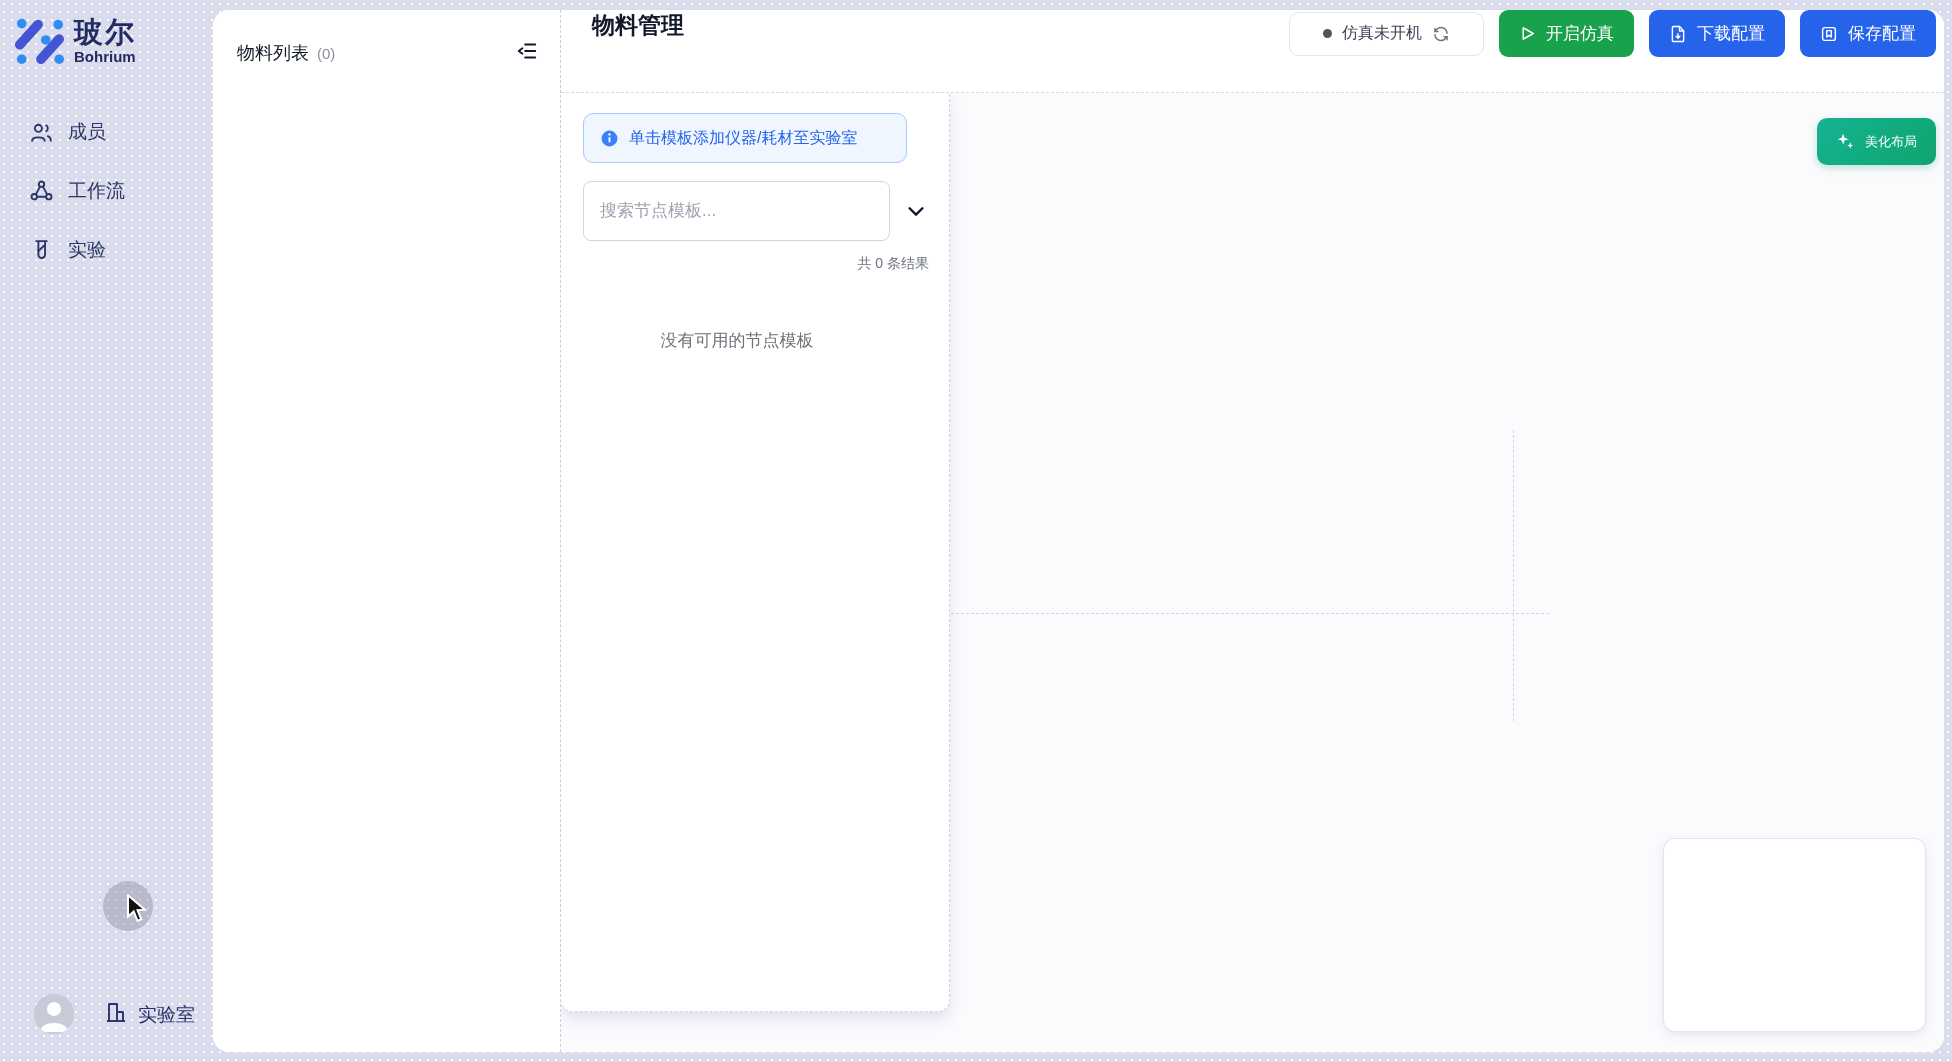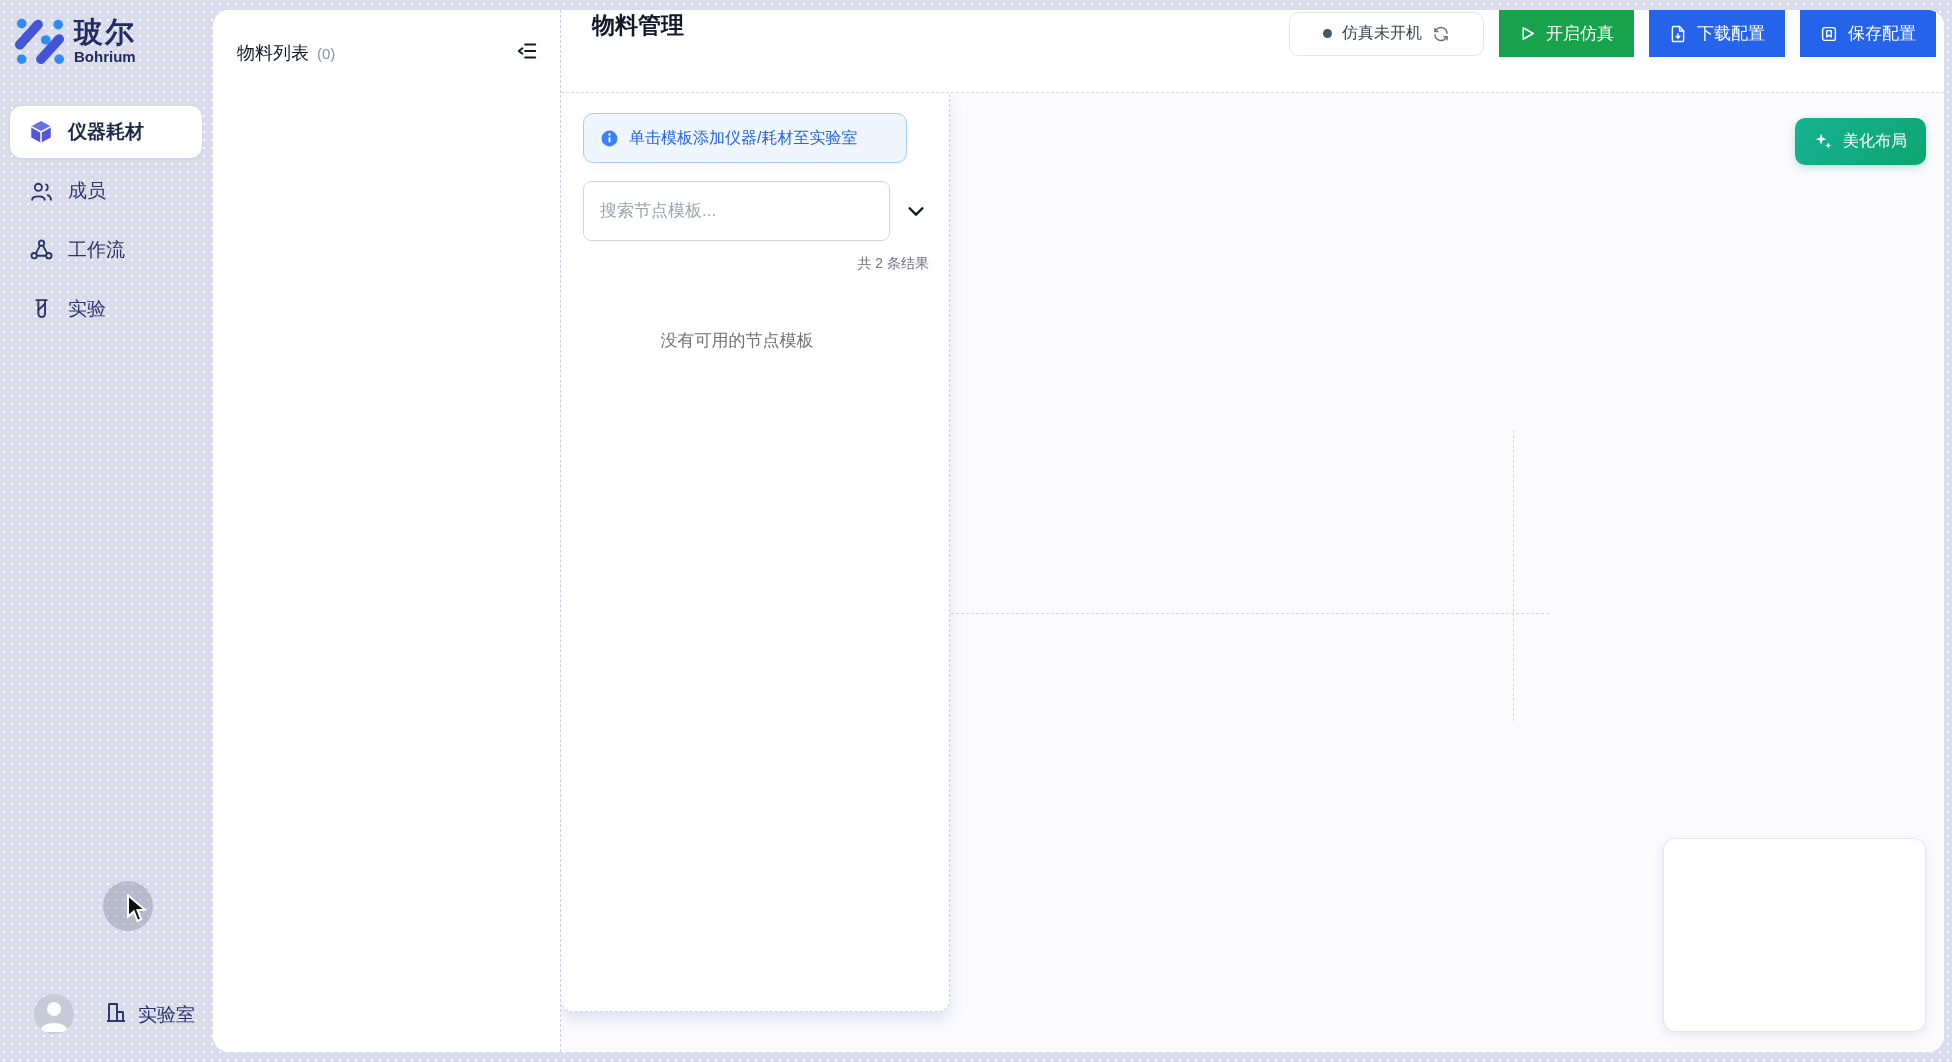--- a/index.html
+++ b/index.html
@@ -70,21 +70,21 @@
   .page-title{ font-size:23px; font-weight:bold; color:#111827; }
   .header-actions{ margin-left:auto; display:flex; align-items:center; gap:15px; }
   .status-pill{
     display:flex; align-items:center; gap:10px; height:44px; padding:0 33px;
     border:1px solid #e3e5ea; border-radius:10px; background:#fff;
     font-size:16px; color:#3c4352;
   }
   .status-dot{ width:9px; height:9px; border-radius:50%; background:#4b5563; }
   .btn{
     display:flex; align-items:center; gap:10px; height:47px; padding:0 20px;
-    border-radius:0; font-size:17px; color:#fff; cursor:pointer; border:none;
+    border-radius:9px; font-size:17px; color:#fff; cursor:pointer; border:none;
     font-family:inherit;
   }
   .btn-green{ background:#18a24b; }
   .btn-blue{ background:#2563eb; }
 
   
   .canvas{ position:relative; flex:1; background:#fbfbfe; overflow:hidden; }
   .template-card{
     position:absolute; left:0; top:0; width:389px; height:919px;
     background:#ffffff; border-right:1px dashed #cdd0e6; border-bottom:1px dashed #cdd0e6;
@@ -104,23 +104,23 @@
   }
   .search-input::placeholder{ color:#9ca3af; }
   .chevron-btn{ width:26px; height:26px; display:flex; align-items:center; justify-content:center; cursor:pointer; background:none; border:none; }
   .result-count{ margin-top:14px; text-align:right; font-size:14px; color:#6b7280; }
   .empty-text{ margin-top:56px; margin-right:38px; text-align:center; font-size:17px; color:#71717a; }
 
   .guide-h{ position:absolute; left:390px; top:520px; width:598px; border-top:1.5px dashed #d2d4ec; }
   .guide-v{ position:absolute; left:952px; top:337px; height:291px; border-left:1.5px dashed #d2d4ec; }
 
   .beautify-btn{
-    position:absolute; right:18px; top:25px; display:flex; align-items:center; gap:10px;
+    position:absolute; right:8px; top:25px; display:flex; align-items:center; gap:10px;
     height:47px; padding:0 19px; border-radius:10px; border:none; cursor:pointer;
-    background:linear-gradient(135deg,#16b293,#0ea56e); color:#fff; font-size:16px;
+    background:linear-gradient(135deg,#16b293,#0ea56e); color:#fff; font-size:13px;
     box-shadow:0 3px 8px rgba(16,150,110,.25); font-family:inherit;
   }
   .minimap{
     position:absolute; right:18px; bottom:20px; width:263px; height:194px;
     background:#fff; border:1px solid #e2e4f2; border-radius:12px;
     box-shadow:0 3px 10px rgba(96,100,160,.14);
   }
 </style>
 </head>
 <body>
@@ -140,30 +140,20 @@
           <circle cx="47" cy="47" r="5" fill="#2f8cf3"></circle>
         </svg>
       </span>
       <span class="brand-text">
         <span class="brand-name">玻尔</span>
         <span class="brand-sub">Bohrium</span>
       </span>
     </div>
 
     <div class="nav">
-      <div class="nav-item active">
-        <span class="nav-icon">
-          <svg width="26" height="26" viewBox="0 0 24 24">
-            <path d="M12 2 L21 7 L21 17 L12 22 L3 17 L3 7 Z" fill="#5356d6"></path>
-            <path d="M12 2 L21 7 L12 12 L3 7 Z" fill="#6d70e0"></path>
-            <path d="M12 12 L12 22 M12 12 L21 7 M12 12 L3 7" stroke="#ffffff" stroke-width="1.4" fill="none"></path>
-          </svg>
-        </span>
-        <span>仪器耗材</span>
-      </div>
       <div class="nav-item">
         <span class="nav-icon">
           <svg width="25" height="25" viewBox="0 0 24 24" fill="none" stroke="#2b3566" stroke-width="1.8" stroke-linecap="round">
             <circle cx="9" cy="8" r="3.4"></circle>
             <path d="M3 20 C3 15.5 15 15.5 15 20"></path>
             <path d="M16.5 5.2 C18.5 5.8 18.5 10 16.5 10.8"></path>
             <path d="M18 15.5 C20.5 16.3 21 18 21 20"></path>
           </svg>
         </span>
         <span>成员</span>
@@ -303,21 +293,21 @@
 
           <div class="search-row">
             <input class="search-input" type="text" placeholder="搜索节点模板..." style="">
             <button class="chevron-btn">
               <svg width="22" height="22" viewBox="0 0 24 24" fill="none" stroke="#111827" stroke-width="2.6" stroke-linecap="round" stroke-linejoin="round">
                 <path d="M5 9 L12 16 L19 9"></path>
               </svg>
             </button>
           </div>
 
-          <div class="result-count">共 2 条结果</div>
+          <div class="result-count">共 0 条结果</div>
           <div class="empty-text">没有可用的节点模板</div>
         </div>
 
         <button class="beautify-btn">
           <span style="display:flex">
             <svg width="19" height="19" viewBox="0 0 24 24" fill="#ffffff">
               <path d="M9 2 L10.8 7.2 L16 9 L10.8 10.8 L9 16 L7.2 10.8 L2 9 L7.2 7.2 Z"></path>
               <path d="M18 13 L19.1 16 L22 17 L19.1 18 L18 21 L16.9 18 L14 17 L16.9 16 Z"></path>
             </svg>
           </span>

